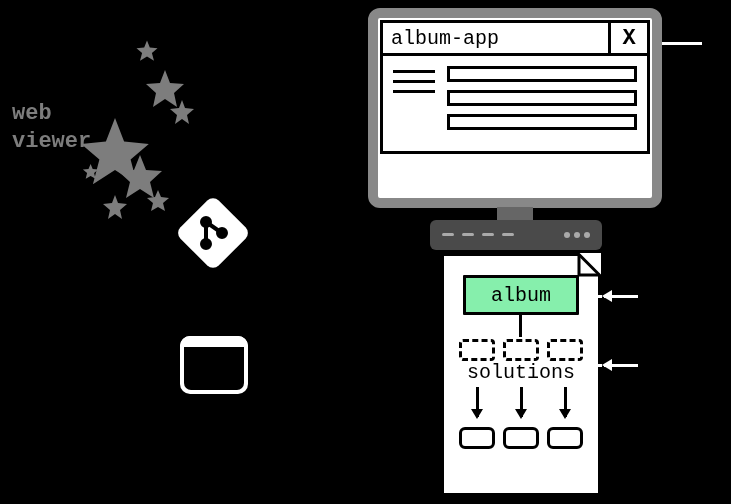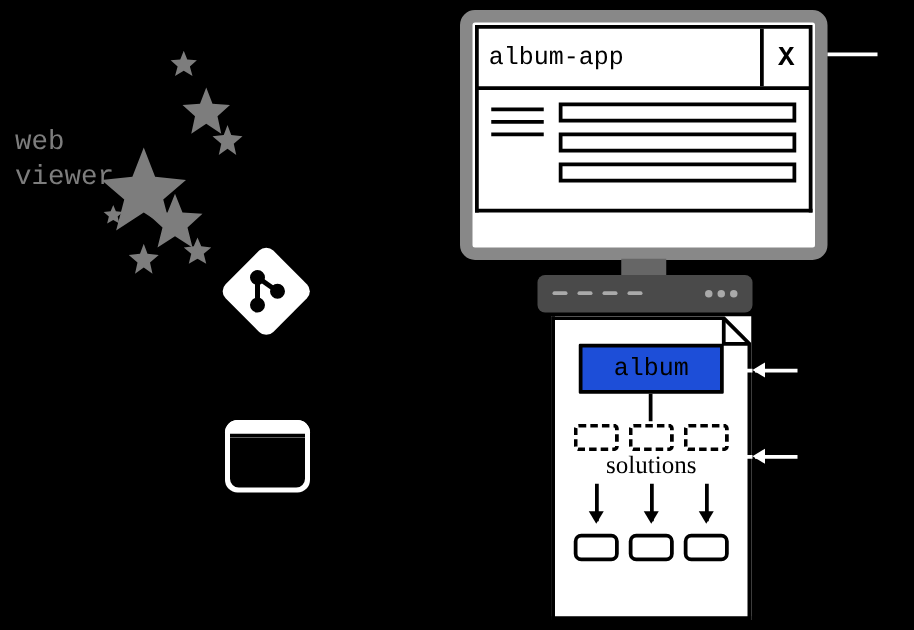--- a/index.html
+++ b/index.html
@@ -76,21 +76,21 @@
   .stand-dot {
     width: 6px; height: 6px; background: #aaa; border-radius: 50%;
   }
 
   .app-window {
     position: absolute;
     left: 12px; right: 12px; top: 12px; bottom: 12px;
   }
   .titlebar {
     display: flex;
-    height: 52px;
+    height: 36px;
     border: 3px solid #000;
     box-sizing: border-box;
     background: #fff;
   }
   .titlebar-title {
     flex: 1;
     display: flex;
     align-items: center;
     padding-left: 8px;
     color: #000;
@@ -155,21 +155,21 @@
     inset: 0;
     border-left: 3px solid #000;
     border-bottom: 3px solid #000;
     pointer-events: none;
   }
 
   .block {
     position: absolute;
     border: 3px solid #000;
     border-radius: 1px;
-    background: #1d4ed8;
+    background: #86efac;
     color: #000;
     display: flex;
     align-items: center;
     justify-content: center;
     font-size: 20px;
     box-sizing: border-box;
   }
   .small-slot {
     position: absolute;
     width: 36px;
@@ -239,21 +239,21 @@
     width: 54px; height: 54px;
     position: relative;
   }
 
 </style>
 </head>
 <body>
 
 <div class="stage">
 
-  <div class="label" style="left:12px; top:100px;">web
+  <div class="label" style="left:12px; top:100px;font-weight:bold;">web
 viewer</div>
 
   <div>
     <svg width="140" height="190" style="position:absolute; left:70px; top:30px;" viewBox="0 0 140 190">
       <g fill="#7d7d7d">
 
         <path d="M70 10 l4 10 11 1 -8 7 3 11 -10 -6 -10 6 3 -11 -8 -7 11 -1 z" transform="scale(0.7) translate(40,5)"></path>
         <path d="M30 60 l7 18 19 2 -14 12 5 19 -17 -11 -17 11 5 -19 -14 -12 19 -2 z" transform="translate(6,10) scale(1.3)"></path>
         <path d="M95 40 l5 13 14 1 -10 9 3 14 -12 -8 -12 8 3 -14 -10 -9 14 -1 z"></path>
         <path d="M112 70 l3 8 9 1 -7 6 2 9 -7 -5 -7 5 2 -9 -7 -6 9 -1 z"></path>
@@ -334,21 +334,21 @@
 
     <div class="block" style="left:22px; top:22px; width:116px; height:40px;">
       <span>album</span>
     </div>
 
     <div style="position:absolute; left:78px; top:62px; width:3px; height:22px; background:#000;"></div>
 
     <div class="small-slot" style="left:18px; top:86px;"></div>
     <div class="small-slot" style="left:62px; top:86px;"></div>
     <div class="small-slot" style="left:106px; top:86px;"></div>
-    <div class="block-label" style="left:0; right:0; top:108px;font-family:Liberation Serif, serif;">solutions</div>
+    <div class="block-label" style="left:0; right:0; top:108px;">solutions</div>
 
     <div class="v-arrow" style="left:35px; top:134px; height:30px;"></div>
     <div class="v-arrow" style="left:79px; top:134px; height:30px;"></div>
     <div class="v-arrow" style="left:123px; top:134px; height:30px;"></div>
 
     <div class="small-slot solid" style="left:18px; top:174px; border-style:solid; border-width:3px; border-radius:6px;"></div>
     <div class="small-slot solid" style="left:62px; top:174px; border-style:solid; border-width:3px; border-radius:6px;"></div>
     <div class="small-slot solid" style="left:106px; top:174px; border-style:solid; border-width:3px; border-radius:6px;"></div>
   </div>
 

